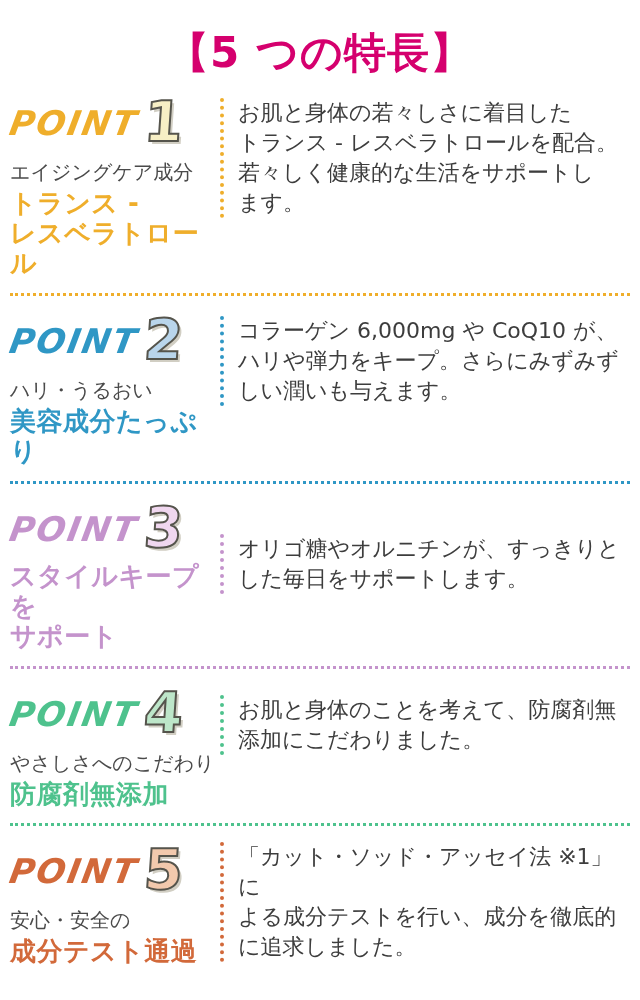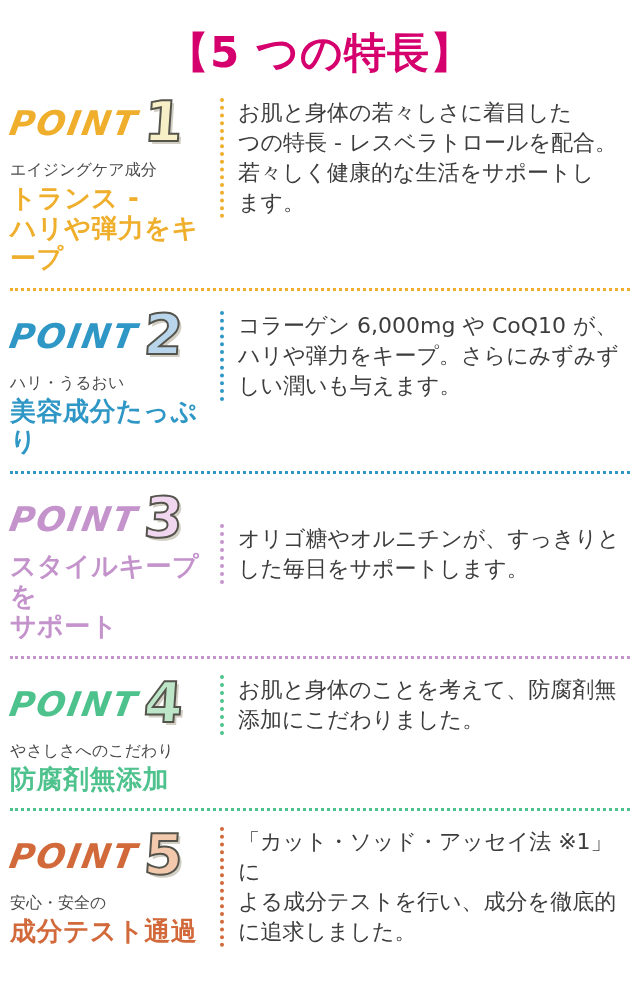--- a/index.html
+++ b/index.html
@@ -19,54 +19,54 @@
     font-style:italic; font-weight:bold; font-size:34px; letter-spacing:2px;
     transform:skewX(-10deg); color:var(--main); line-height:58px; display:inline-block;
   }
   .num {
     font-size:56px; font-weight:bold; line-height:56px; margin-left:6px;
     color:var(--fill);
     -webkit-text-stroke:2px #55544c;
     text-shadow:3px 3px 0 rgba(90,80,40,0.28);
     transform:skewX(-4deg); display:inline-block;
   }
-  .subtitle { font-size:16px; color:#4a4a4a; margin-top:8px; line-height:1.25; }
+  .subtitle { font-size:20px; color:#4a4a4a; margin-top:8px; line-height:1.25; }
   .heading {
     font-size:26px; font-weight:bold; color:var(--main);
     line-height:1.15; white-space:pre-line; margin-top:4px; letter-spacing:0.5px;
   }
   .right {
     flex:1; border-left:4px dotted var(--main); padding-left:14px;
     font-size:22px; line-height:30px; white-space:pre-line;
     align-self:flex-start; margin-top:4px; color:#3d3d3d;
   }
   section[data-theme="2"] .right { margin-top:34px; }
-  section[data-theme="3"] .right { margin-top:0; }
+  section[data-theme="3"] .right { margin-top:10px; }
   section[data-theme="4"] .right { margin-top:0; }
   .sep { border-top:3px dotted var(--main); margin:14px 10px 12px 10px; height:0; }
 </style>
 </head>
 <body>
 
 <div class="page">
 
   <h1 class="title" style="color: rgb(213, 0, 110);">【5 つの特長】</h1>
 
   <section class="point" data-theme="0" style="--main: #efae2b; --fill: #f7efc5;">
     <div class="left">
       <div class="point-head">
         <span class="script">POINT</span>
         <span class="num">1</span>
       </div>
       <div class="subtitle">エイジングケア成分</div>
       <div class="heading">トランス -
-ハリや弾力をキープ</div>
+レスベラトロール</div>
     </div>
     <div class="right">お肌と身体の若々しさに着目した
-つの特長 - レスベラトロールを配合。
+トランス - レスベラトロールを配合。
 若々しく健康的な生活をサポートし
 ます。</div>
   </section>
   <div class="sep" data-theme="0" style="--main: #efae2b; --fill: #f7efc5;"></div>
 
   <section class="point" data-theme="1" style="--main: #2f97c5; --fill: #b9d5eb;">
     <div class="left">
       <div class="point-head">
         <span class="script">POINT</span>
         <span class="num">2</span>

